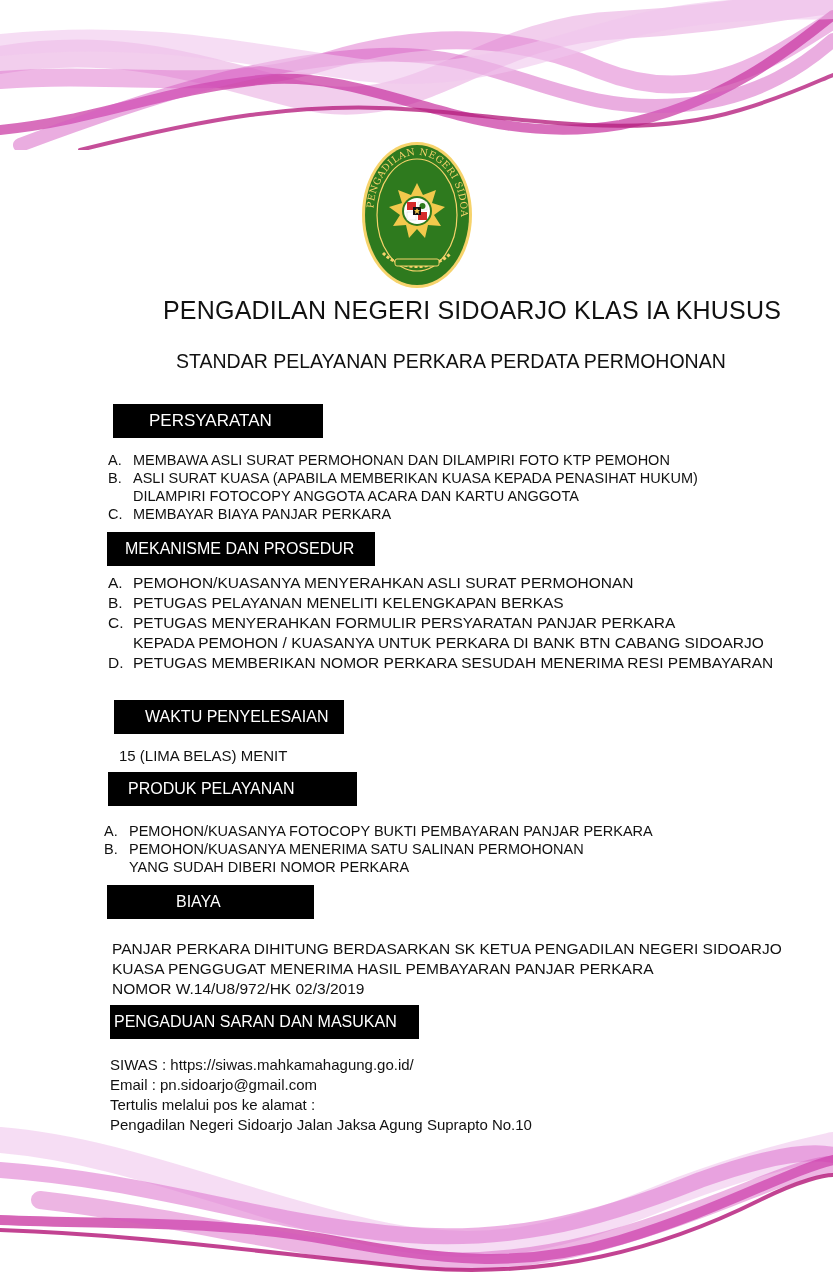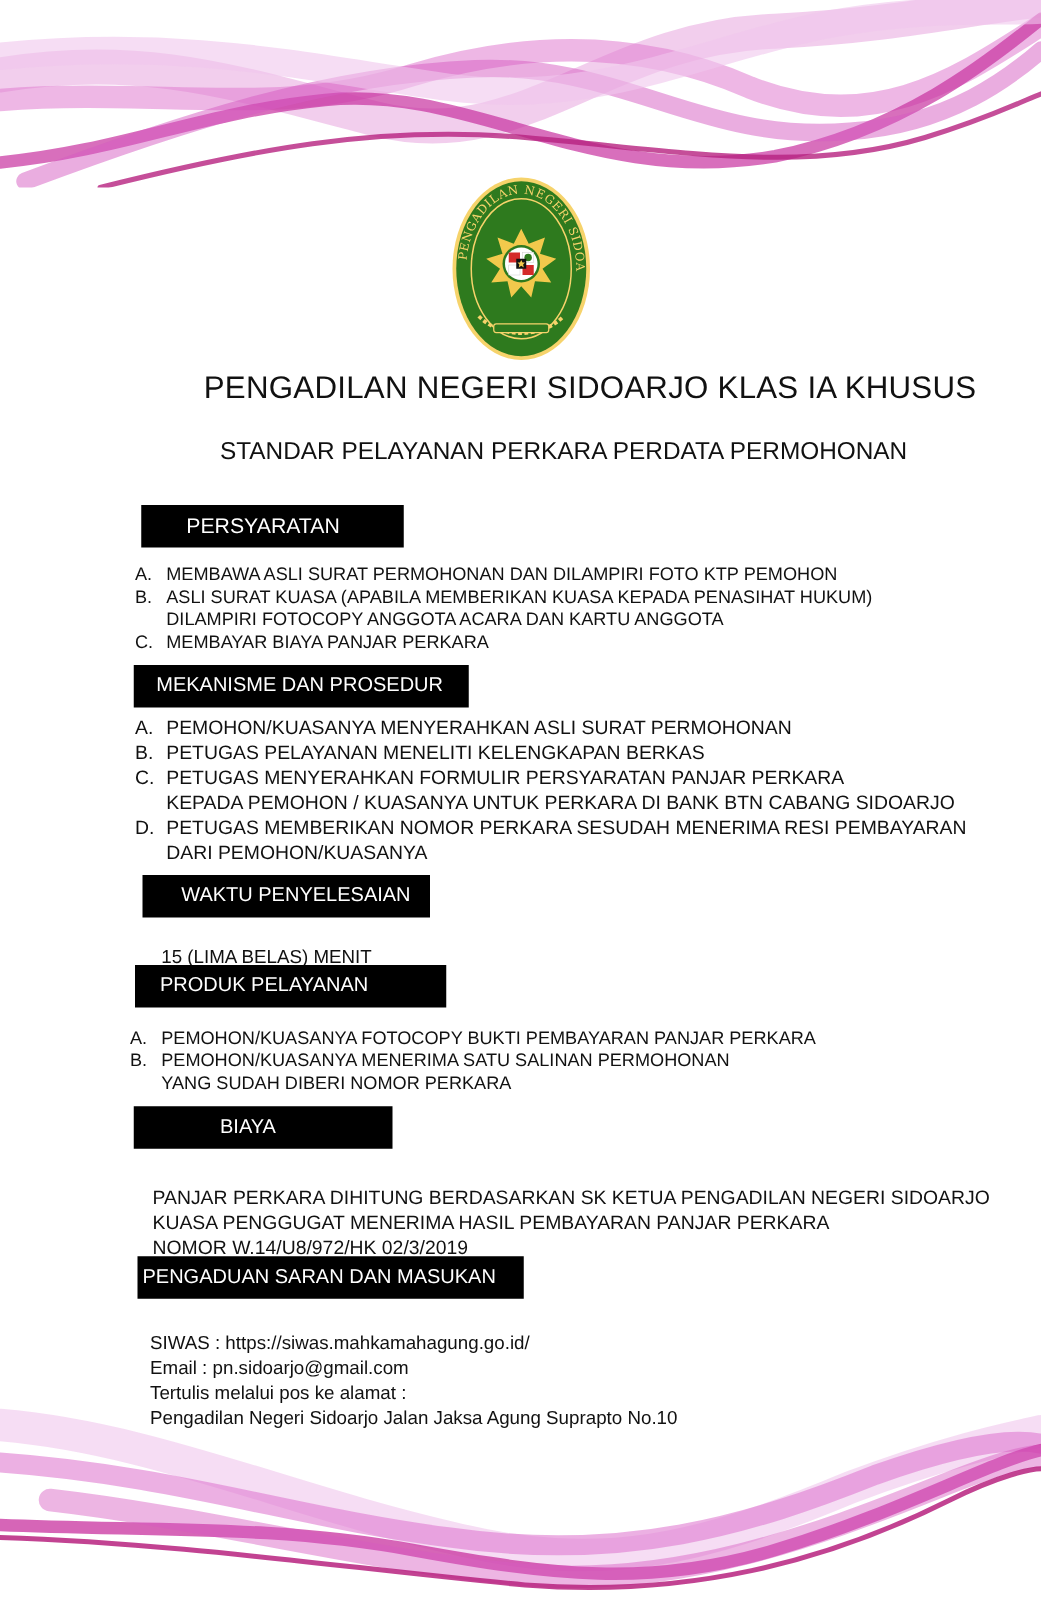--- a/index.html
+++ b/index.html
@@ -9,21 +9,21 @@
   .wave-bottom { top:1120px; height:160px; }
   .logo { position:absolute; left:361px; top:141px; width:112px; height:148px; }
   .title { position:absolute; left:0; width:833px; text-align:left; margin:0; font-weight:normal; }
   .main-title { top:296px; left:163px; font-size:25px; letter-spacing:0.2px; }
   .sub-title { top:350px; left:176px; font-size:19.5px; }
   .heading { position:absolute; background:#000; color:#ffffff; font-size:17px; height:34px; line-height:34px; box-sizing:border-box; }
   .list { position:absolute; margin:0; padding:0; list-style:none; }
   .list li { position:relative; padding-left:25px; }
   .list li .mark { position:absolute; left:0; top:0; }
   .list li .line { display:block; }
-  .text-block { position:absolute; margin:14px; }
+  .text-block { position:absolute; margin:4px; }
   .contact .row { display:block; }
 </style>
 </head>
 <body>
 
 <svg class="wave wave-top" viewBox="0 0 833 150" preserveAspectRatio="none">
   <g fill="none" stroke-linecap="round">
     <path d="M0,60 C120,40 200,70 300,95 C420,125 480,30 620,25 C720,20 780,5 833,0" stroke="#e7a6df" stroke-width="28" opacity="0.55"></path>
     <path d="M0,80 C130,70 220,95 330,60 C430,30 520,35 600,70 C700,110 770,60 833,20" stroke="#e07bd0" stroke-width="18" opacity="0.55"></path>
     <path d="M0,130 C100,120 160,90 260,80 C380,68 470,150 620,125 C720,105 790,50 833,15" stroke="#c8329f" stroke-width="10" opacity="0.7"></path>
@@ -88,21 +88,20 @@
       <span class="line">PETUGAS PELAYANAN MENELITI KELENGKAPAN BERKAS</span>
     </li>
   <li>
       <span class="mark">C.</span>
       <span class="line">PETUGAS MENYERAHKAN FORMULIR PERSYARATAN PANJAR PERKARA</span>
       <span class="line">KEPADA PEMOHON / KUASANYA UNTUK PERKARA DI BANK BTN CABANG SIDOARJO</span>
     </li>
   <li>
       <span class="mark">D.</span>
       <span class="line">PETUGAS MEMBERIKAN NOMOR PERKARA SESUDAH MENERIMA RESI PEMBAYARAN</span>
-      <span class="line">DARI PEMOHON/KUASANYA</span>
     </li>
 </ul>
 
 <div class="heading" style="left:114px; top:700px; width:230px; padding-left:31px; font-size:16px;">WAKTU PENYELESAIAN</div>
 <p class="text-block" style="left:115px; top:743px; font-size:15px;">15 (LIMA BELAS) MENIT</p>
 
 <div class="heading" style="left:108px; top:772px; width:249px; padding-left:20px; font-size:16px;">PRODUK PELAYANAN</div>
 <ul class="list" style="left:104px; top:822px; font-size:14.5px; line-height:18px;">
   <li>
       <span class="mark">A.</span>

